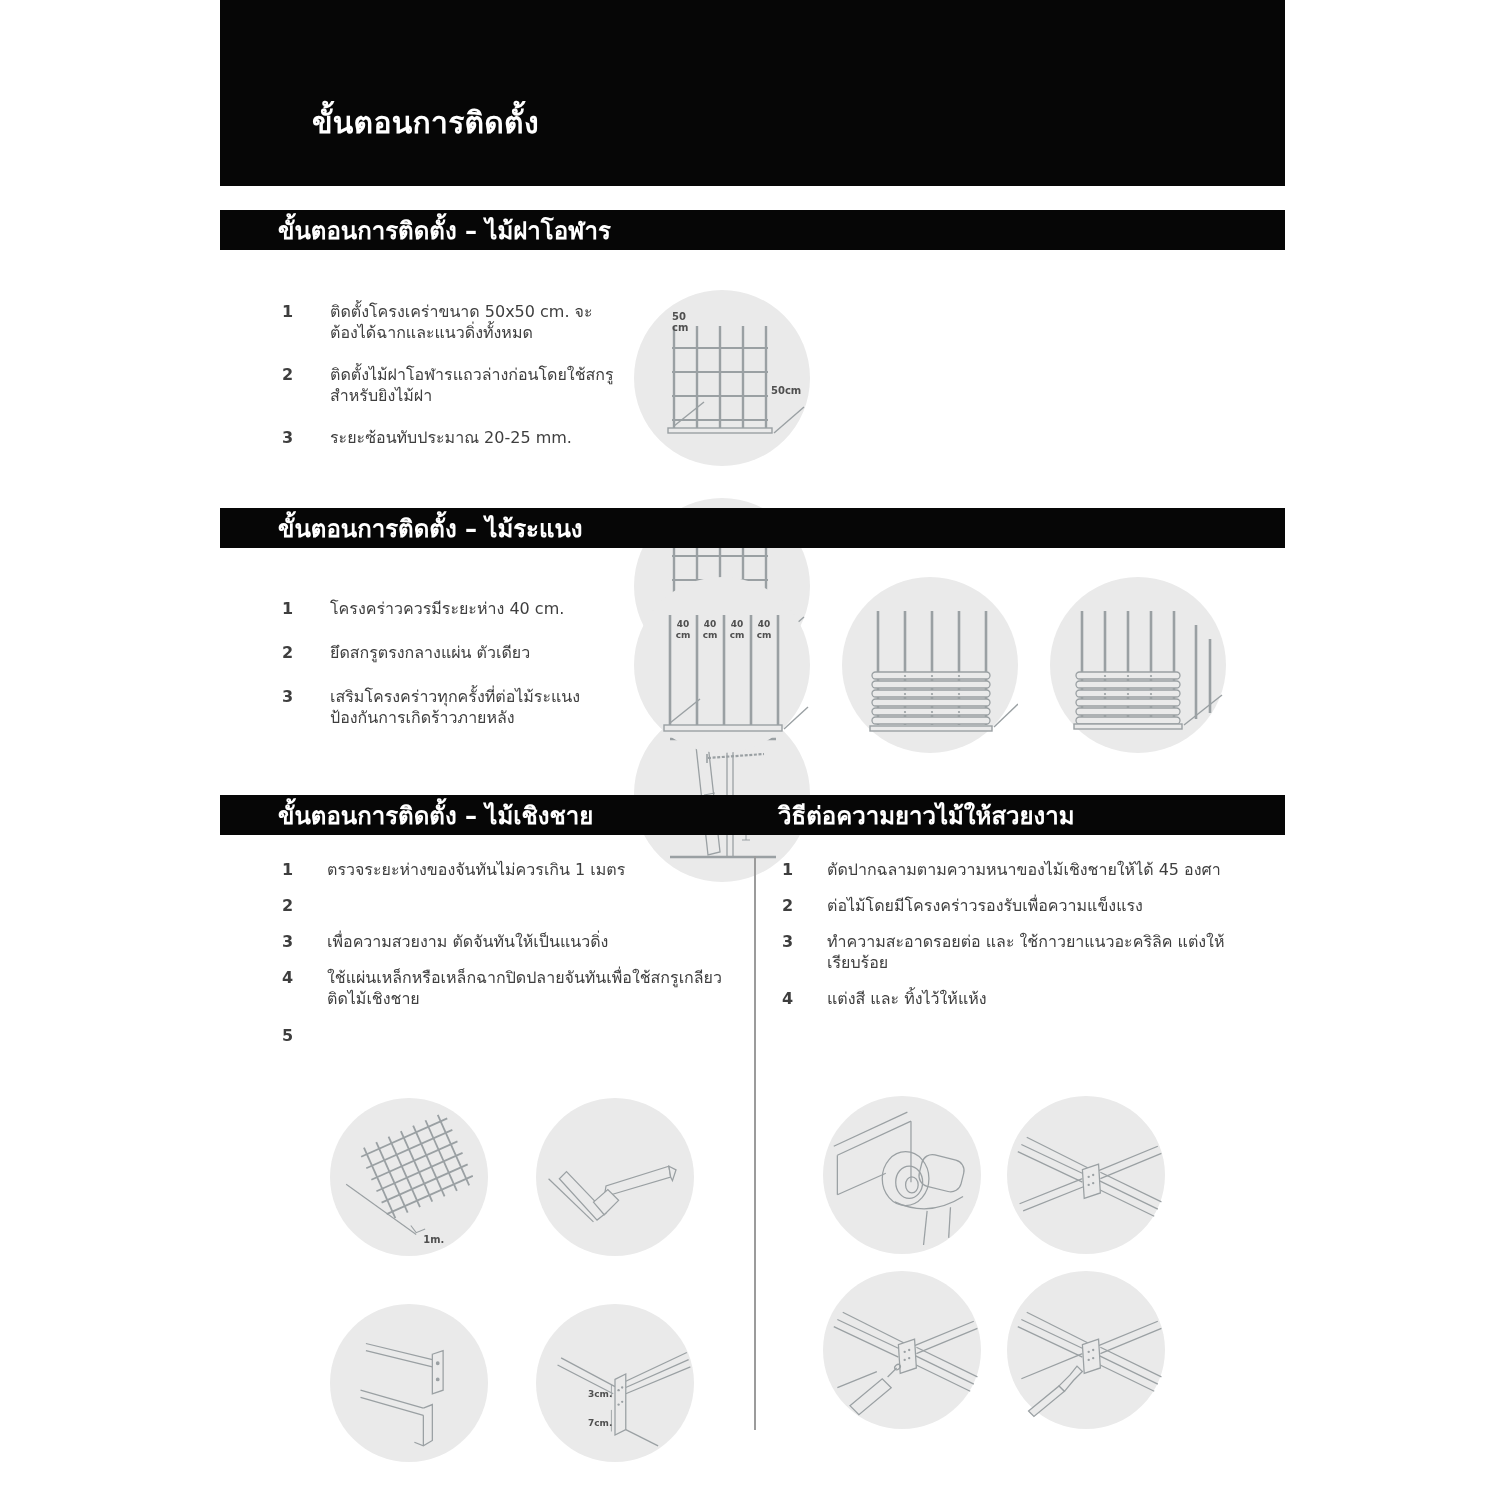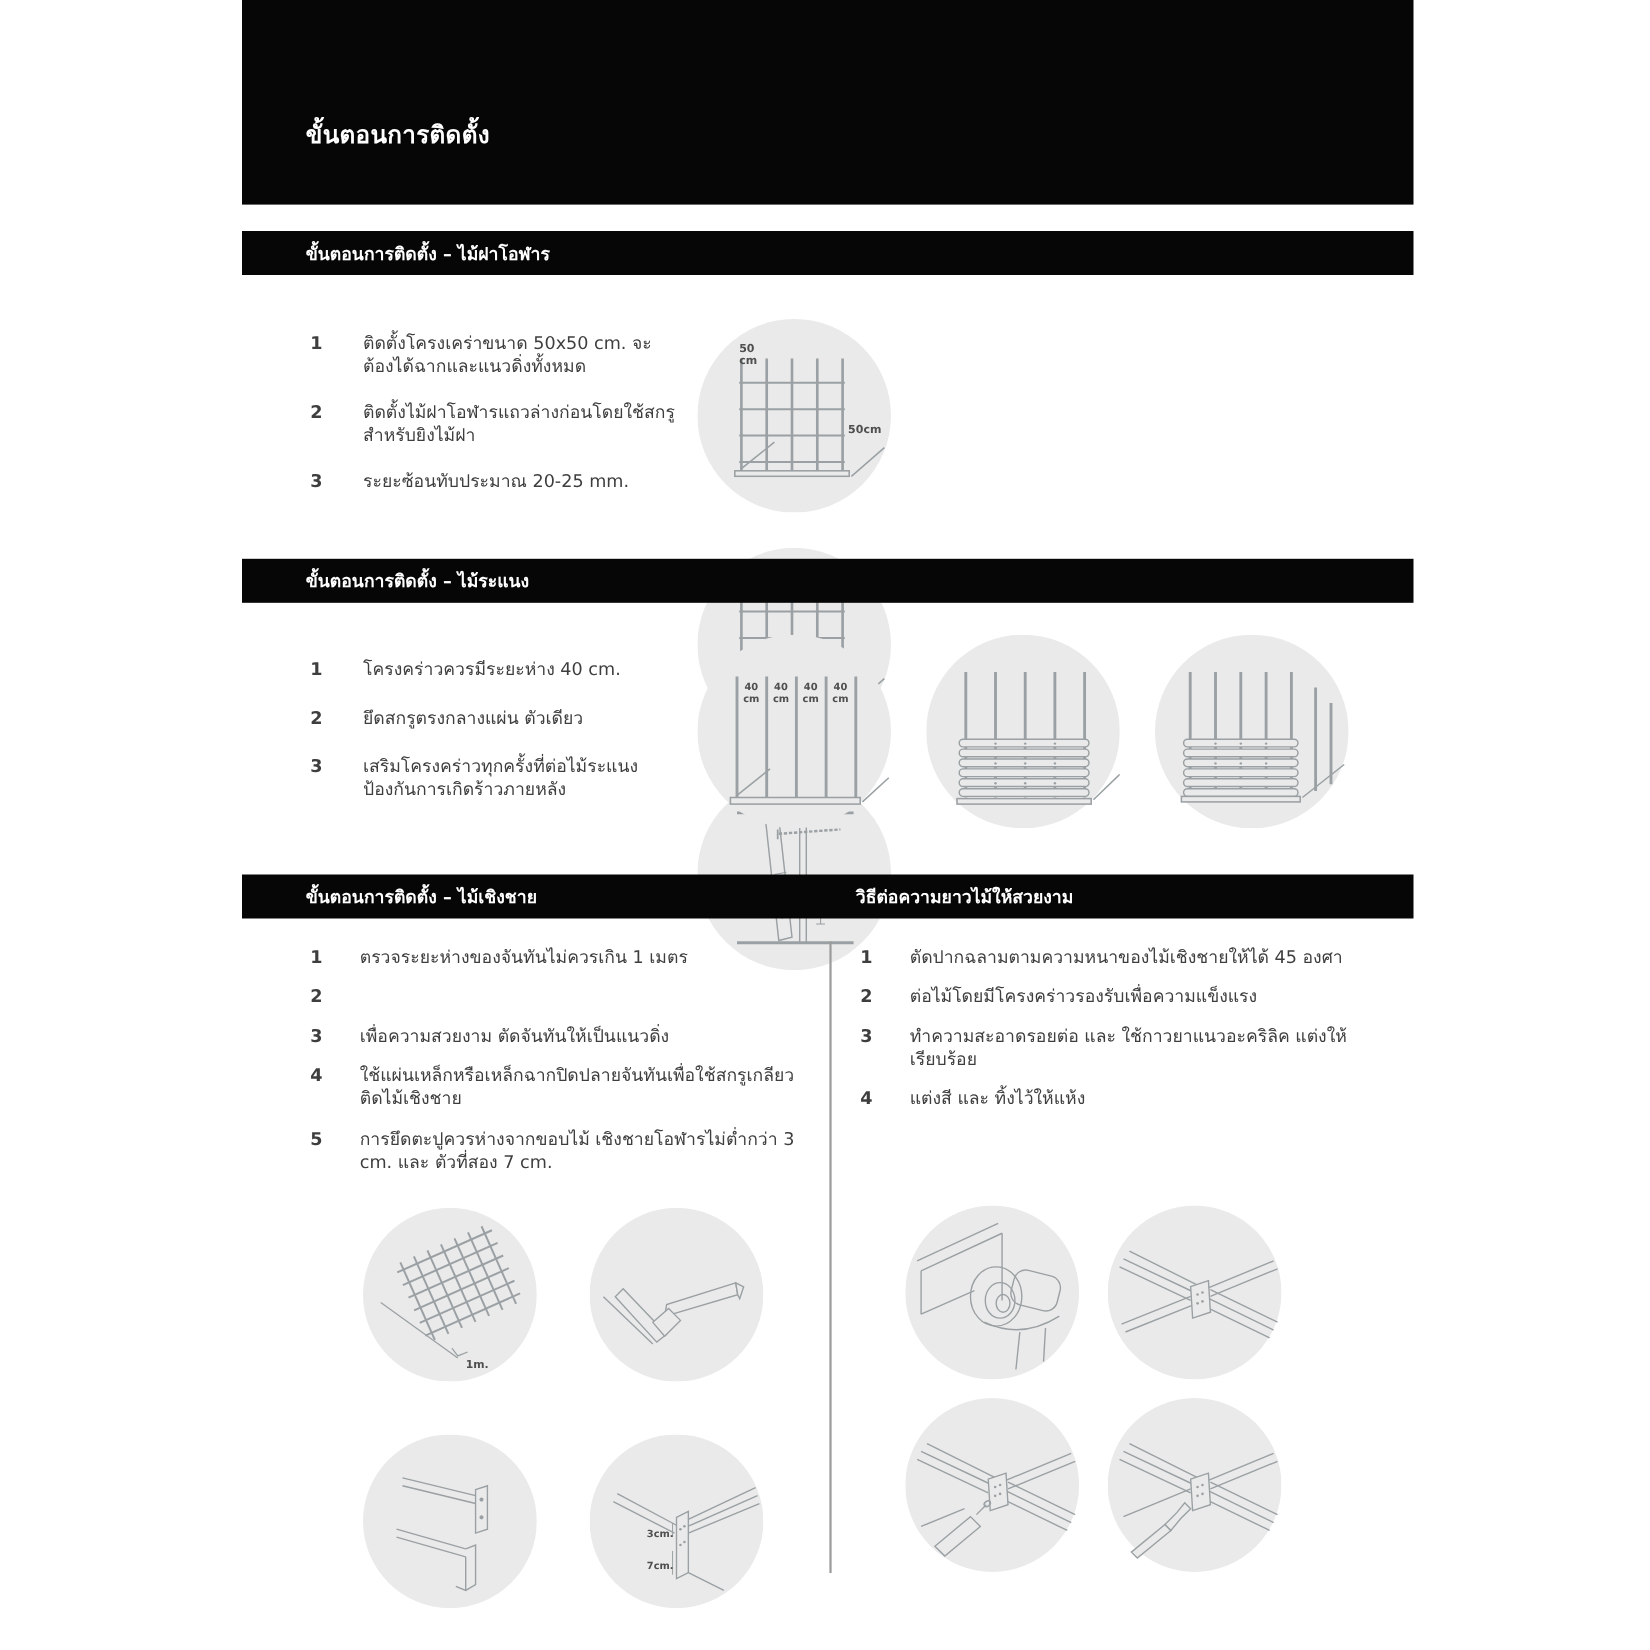--- a/index.html
+++ b/index.html
@@ -3,22 +3,22 @@
 <meta charset="utf-8">
 <style>
   html,body{margin:0;padding:0;}
   body{
     width:1500px;height:1500px;background:#ffffff;position:relative;overflow:hidden;
     font-family:"DejaVu Sans","Liberation Sans",sans-serif;
   }
   
   .bar{position:absolute;left:220px;width:1065px;background:#060606;color:#fff;box-sizing:border-box;}
   .header-block{top:0;height:186px;display:flex;align-items:center;padding-top:58px;}
-  .page-title{margin-left:58px;font-size:22px;font-weight:600;letter-spacing:.3px;}
-  .section-bar{height:40px;display:flex;align-items:center;font-size:16px;font-weight:600;}
+  .page-title{margin-left:92px;font-size:30px;font-weight:600;letter-spacing:.3px;}
+  .section-bar{height:40px;display:flex;align-items:center;font-size:24px;font-weight:600;}
   .bar-label{margin-left:58px;}
   .bar-label-right{position:absolute;left:558px;top:0;height:40px;display:flex;align-items:center;}
   
   .steps{position:absolute;color:#3e3e3e;font-size:16px;line-height:1.32;}
   .step{display:flex;}
   .steps-s1 .step{margin-bottom:21px;}
   .steps-s2 .step{margin-bottom:23px;}
   .steps-s3 .step{margin-bottom:15px;}
   .step-num{flex:none;width:48px;font-weight:600;}
   .steps-s3 .step-num{width:45px;}
@@ -281,21 +281,20 @@
   <div class="step">
     <span class="step-num">3</span>
     <span class="step-text">เพื่อความสวยงาม ตัดจันทันให้เป็นแนวดิ่ง</span>
   </div>
   <div class="step">
     <span class="step-num">4</span>
     <span class="step-text">ใช้แผ่นเหล็กหรือเหล็กฉากปิดปลายจันทันเพื่อใช้สกรูเกลียว ติดไม้เชิงชาย</span>
   </div>
   <div class="step">
     <span class="step-num">5</span>
-    <span class="step-text">การยึดตะปูควรห่างจากขอบไม้ เชิงชายโอฬารไม่ต่ำกว่า 3 cm. และ ตัวที่สอง 7 cm.</span>
   </div>
 </div>
 
 <div class="steps steps-s3" style="left:782px;top:859px;width:462px;">
   <div class="step">
     <span class="step-num">1</span>
     <span class="step-text">ตัดปากฉลามตามความหนาของไม้เชิงชายให้ได้ 45 องศา</span>
   </div>
   <div class="step">
     <span class="step-num">2</span>

